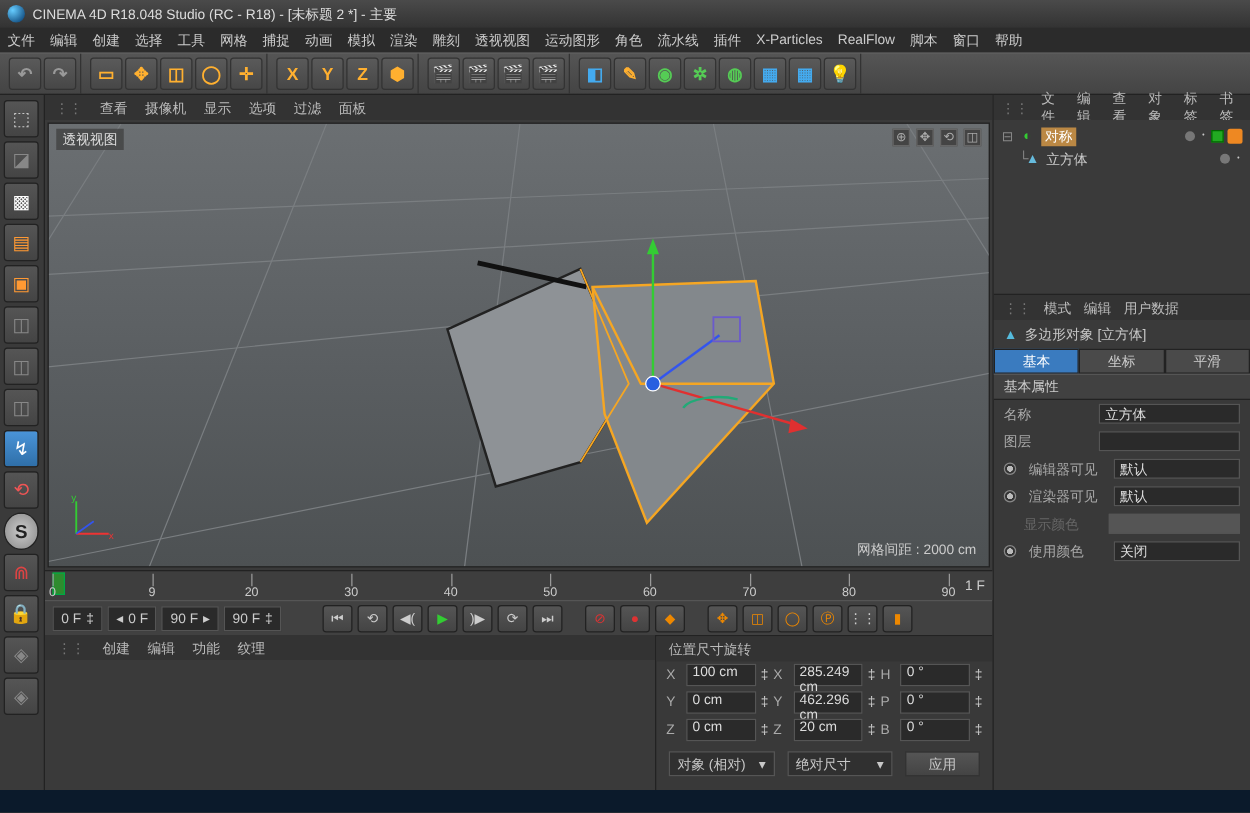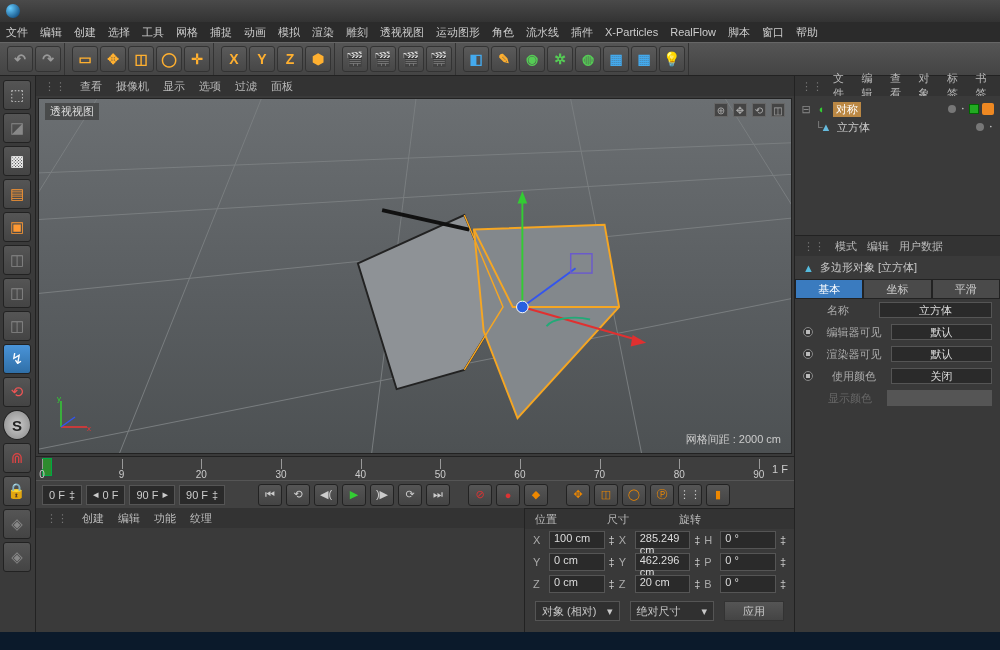--- a/index.html
+++ b/index.html
@@ -37,21 +37,21 @@
   .timeline .head { position: absolute; top: -1px; width: 10px; height: 18px; background: #2e8b2e; border: 1px solid #0a4; left: 0; }
   .timeline .oneF { margin-left: 6px; color: #ccc; }
   .playbar { height: 28px; background: #414141; border-top: 1px solid #555; display: flex; align-items: center; gap: 4px; padding: 0 6px; }
   .fld { display: flex; align-items: center; background: #2a2a2a; border: 1px solid #555; height: 20px; padding: 0 6px; gap: 4px; color: #ccc; font-size: 11px; }
   .pbtn { width: 24px; height: 22px; background: linear-gradient(#555,#444); border: 1px solid #222; border-radius: 3px; display: flex; align-items: center; justify-content: center; color: #ccc; cursor: pointer; }
   .pbtn.play { color: #3c3; }
   .pbtn.rec { color: #d33; }
   .matbar { height: 20px; background: #333; display: flex; align-items: center; gap: 14px; padding: 0 10px; color: #bbb; }
   .matarea { flex: 1; background: #3a3a3a; }
   .coords { width: 270px; background: #393939; border-left: 1px solid #222; border-top: 1px solid #222; }
-  .coords .hdr { height: 20px; background: #333; display: flex; align-items: center; padding: 0 10px; gap: 50px; color: #bbb; }
+  .coords .hdr { height: 20px; background: #333; display: flex; align-items: center; padding: 0 10px; color: #bbb; }
   .coords .row { display: flex; align-items: center; padding: 2px 8px; gap: 4px; }
   .coords .lab { width: 12px; color: #aaa; }
   .coords .cell { flex: 1; background: #2a2a2a; border: 1px solid #555; height: 18px; padding: 0 4px; color: #ddd; font-size: 11px; }
   .coords .btm { display: flex; gap: 10px; padding: 6px 10px; }
   .coords .btm .sel { flex: 1; background: #303030; border: 1px solid #555; height: 20px; display: flex; align-items: center; padding: 0 6px; }
   .coords .btm .btn { width: 60px; height: 20px; background: linear-gradient(#555,#444); border: 1px solid #333; display: flex; align-items: center; justify-content: center; }
   .right { width: 206px; background: #393939; display: flex; flex-direction: column; border-left: 1px solid #222; }
   .objtabs { height: 20px; background: #333; display: flex; align-items: center; gap: 10px; padding: 0 6px; color: #bbb; }
   .objlist { height: 140px; background: #3a3a3a; padding: 4px 6px; border-bottom: 1px solid #222; }
   .objrow { display: flex; align-items: center; gap: 4px; height: 18px; }
@@ -61,35 +61,36 @@
   .objrow .dots { margin-left: auto; display: flex; gap: 3px; align-items: center; }
   .dot { width: 8px; height: 8px; border-radius: 50%; } .dot.gy { background: #777; } .dot.or { background: #e82; }
   .chk { width: 10px; height: 10px; background: #2a2; border: 1px solid #060; }
   .attrtabs { height: 20px; background: #333; display: flex; align-items: center; gap: 10px; padding: 0 8px; color: #bbb; }
   .attrhdr { background: #3a3a3a; padding: 4px 8px; display: flex; align-items: center; gap: 6px; }
   .attrhdr .ico { color: #5bd; }
   .tabset { display: flex; }
   .tabset .tab { flex: 1; height: 20px; display: flex; align-items: center; justify-content: center; background: #4a4a4a; border: 1px solid #222; color: #ccc; }
   .tabset .tab.active { background: #3a7bbf; color: #fff; }
   .sectitle { background: #414141; padding: 2px 8px; color: #ccc; border-top: 1px solid #555; border-bottom: 1px solid #222; }
-  .proprow { display: flex; align-items: center; padding: 3px 8px; gap: 6px; text-align: center; }
+  .proprow { display: flex; align-items: center; padding: 3px 8px; gap: 6px; }
   .proprow .plab { width: 70px; color: #aaa; font-size: 11px; }
   .proprow .pval { flex: 1; background: #2a2a2a; border: 1px solid #555; height: 16px; padding: 0 4px; color: #ddd; font-size: 11px; }
   .radio { width: 10px; height: 10px; border: 1px solid #888; border-radius: 50%; background: #333; display: inline-block; margin-right: 4px; }
   .radio.on { background: radial-gradient(#bbb 40%, #333 45%); }
   .cbox { width: 10px; height: 10px; border: 1px solid #888; background: #333; display: inline-block; }
   .taskbar { position: absolute; bottom: 0; left: 0; right: 0; height: 18px; background: #0b1a2b; }
   svg { display: block; }
   .bottomsplit { display: flex; height: 124px; }
 </style>
 </head>
 <body>
 
 <div class="titlebar">
   <span class="appicon"></span>
+  <span>CINEMA 4D R18.048 Studio (RC - R18) - [未标题 2 *] - 主要</span>
 </div>
 
 <div class="menubar">
   <span>文件</span>
   <span>编辑</span>
   <span>创建</span>
   <span>选择</span>
   <span>工具</span>
   <span>网格</span>
   <span>捕捉</span>
@@ -400,40 +401,45 @@
     </div>
     <div class="attrhdr">
       <span class="ico">▲</span>
       <span>多边形对象 [立方体]</span>
     </div>
     <div class="tabset">
       <div class="tab active">基本</div>
       <div class="tab">坐标</div>
       <div class="tab">平滑</div>
     </div>
+    <div class="sectitle">基本属性</div>
     <div class="proprow">
       <span class="plab">名称</span>
       <div class="pval">立方体</div>
+    </div>
+    <div class="proprow">
+      <span class="plab">图层</span>
+      <div class="pval"></div>
     </div>
     <div class="proprow">
       <span class="radio on"></span>
       <span class="plab" style="width:62px">编辑器可见</span>
       <div class="pval">默认</div>
     </div>
     <div class="proprow">
       <span class="radio on"></span>
       <span class="plab" style="width:62px">渲染器可见</span>
       <div class="pval">默认</div>
     </div>
     <div class="proprow">
+      <span style="width:10px"></span>
+      <span class="plab" style="width:62px;color:#666">显示颜色</span>
+      <div class="pval" style="background:#555"></div>
+    </div>
+    <div class="proprow">
       <span class="radio on"></span>
       <span class="plab" style="width:62px">使用颜色</span>
       <div class="pval">关闭</div>
     </div>
-    <div class="proprow">
-      <span style="width:10px"></span>
-      <span class="plab" style="width:62px;color:#666">显示颜色</span>
-      <div class="pval" style="background:#555"></div>
-    </div>
   </div>
 </div>
 
 <div class="taskbar"></div>
 
 </body></html>

